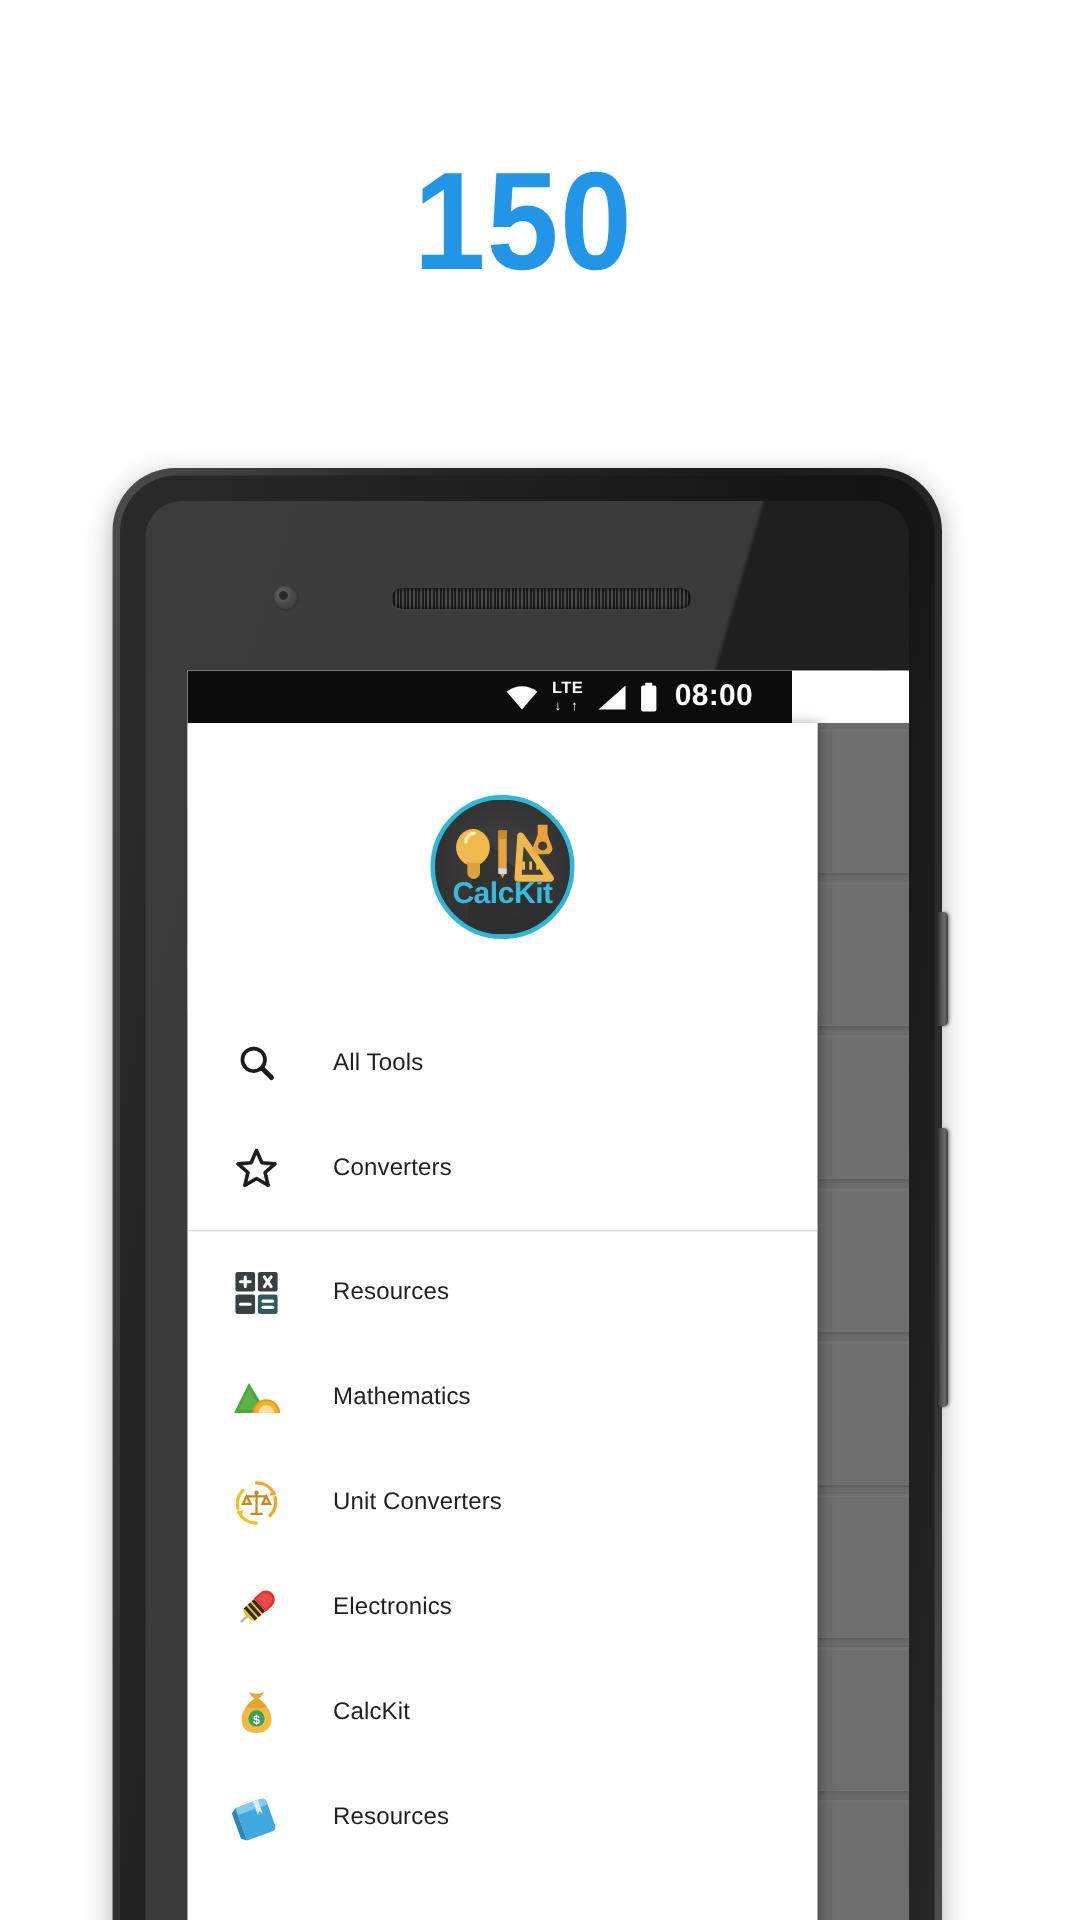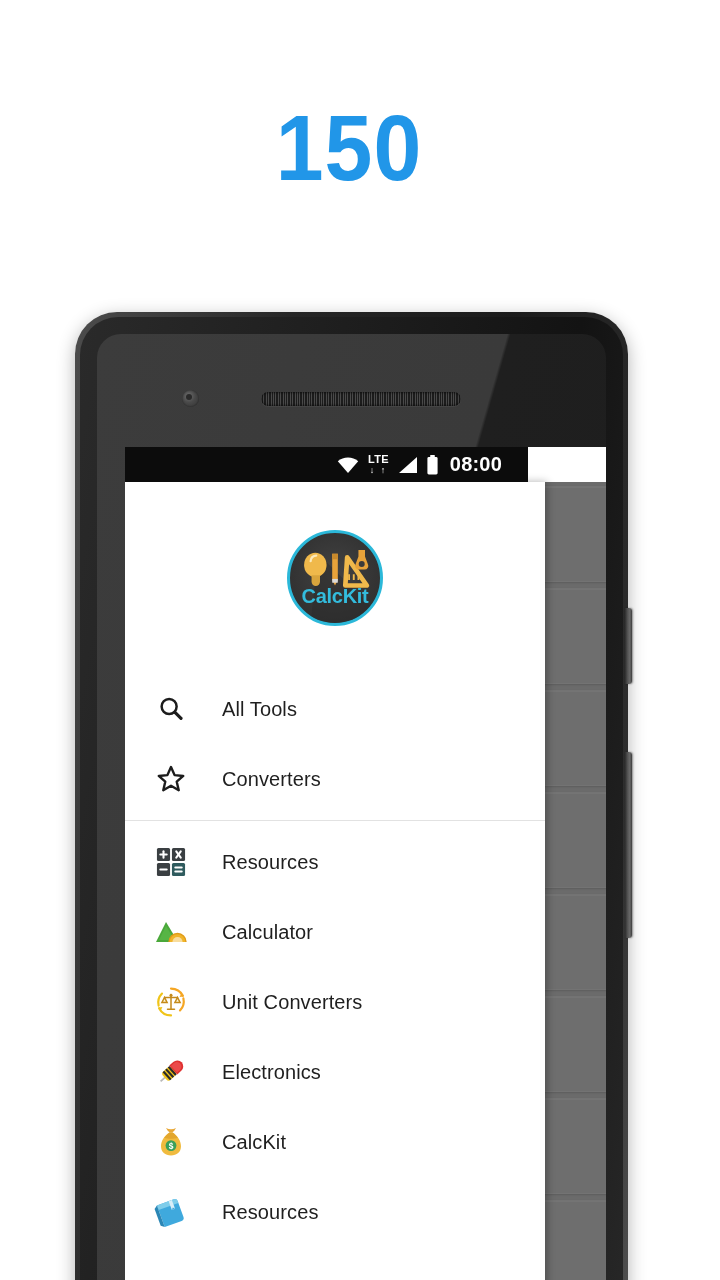--- a/index.html
+++ b/index.html
@@ -284,21 +284,21 @@
   .drawer-item-icon {
     width: 42px;
     min-width: 42px;
     height: 42px;
     display: flex;
     align-items: center;
     justify-content: center;
   }
   .drawer-item-label {
     margin-left: 30px;
-    font-size: 20px;
+    font-size: 16px;
     color: #1f1f1f;
     font-family: "Liberation Sans", sans-serif;
     letter-spacing: 0.1px;
     text-align: right;
   }
 
   
   .side-button {
     position: absolute;
     right: -4px;
@@ -423,21 +423,21 @@
             <span class="drawer-item-icon">
               <svg width="34" height="34" viewBox="0 0 34 34">
                 <path d="M12 7 L24 27 L2 27 Z" fill="#4aa83a"></path>
                 <path d="M12 11 L20.5 25 L5 25 Z" fill="#63bf4e" opacity="0.55"></path>
                 <path d="M18 27 a8.5 8.5 0 0 1 17 0 Z" fill="none"></path>
                 <path d="M15 27 a8.5 8.5 0 0 1 17 0 Z" fill="#f0b429"></path>
                 <path d="M18.4 27 a5.1 5.1 0 0 1 10.2 0 Z" fill="#ffffff" opacity="0.55"></path>
                 <path d="M15 27 a8.5 8.5 0 0 1 17 0" fill="none" stroke="#e09b18" stroke-width="1.4"></path>
               </svg>
             </span>
-            <span class="drawer-item-label">Calculator</span>
+            <span class="drawer-item-label">Mathematics</span>
           </div>
 
           <div class="drawer-item">
             <span class="drawer-item-icon">
               <svg width="34" height="34" viewBox="0 0 34 34">
                 <path d="M17 3.6 a13.4 13.4 0 0 1 11.9 7.2" fill="none" stroke="#f5a623" stroke-width="2.2" stroke-linecap="round"></path>
                 <path d="M17 30.4 a13.4 13.4 0 0 1 -11.9 -7.2" fill="none" stroke="#f0c419" stroke-width="2.2" stroke-linecap="round"></path>
                 <path d="M27.4 8.2 l2.2 3.4 l-4 0.5 Z" fill="#f5a623"></path>
                 <path d="M6.6 25.8 l-2.2 -3.4 l4 -0.5 Z" fill="#f0c419"></path>
                 <path d="M29.4 13.4 a13 13 0 0 1 -3.4 12" fill="none" stroke="#f5a623" stroke-width="2.2" stroke-linecap="round"></path>

